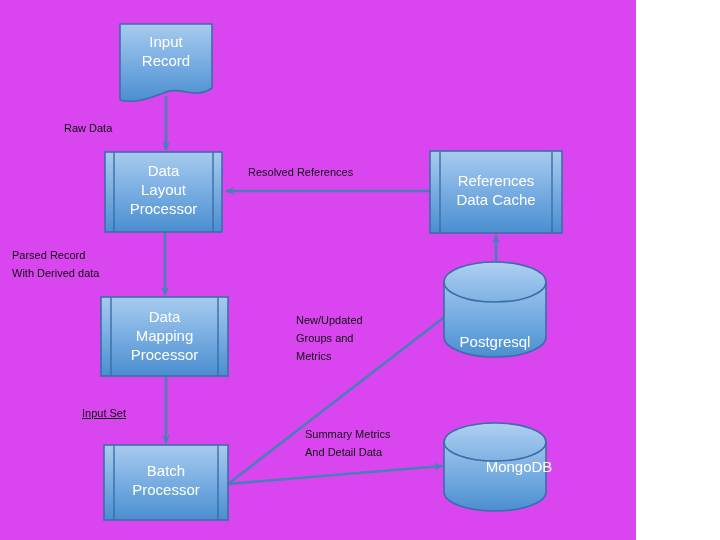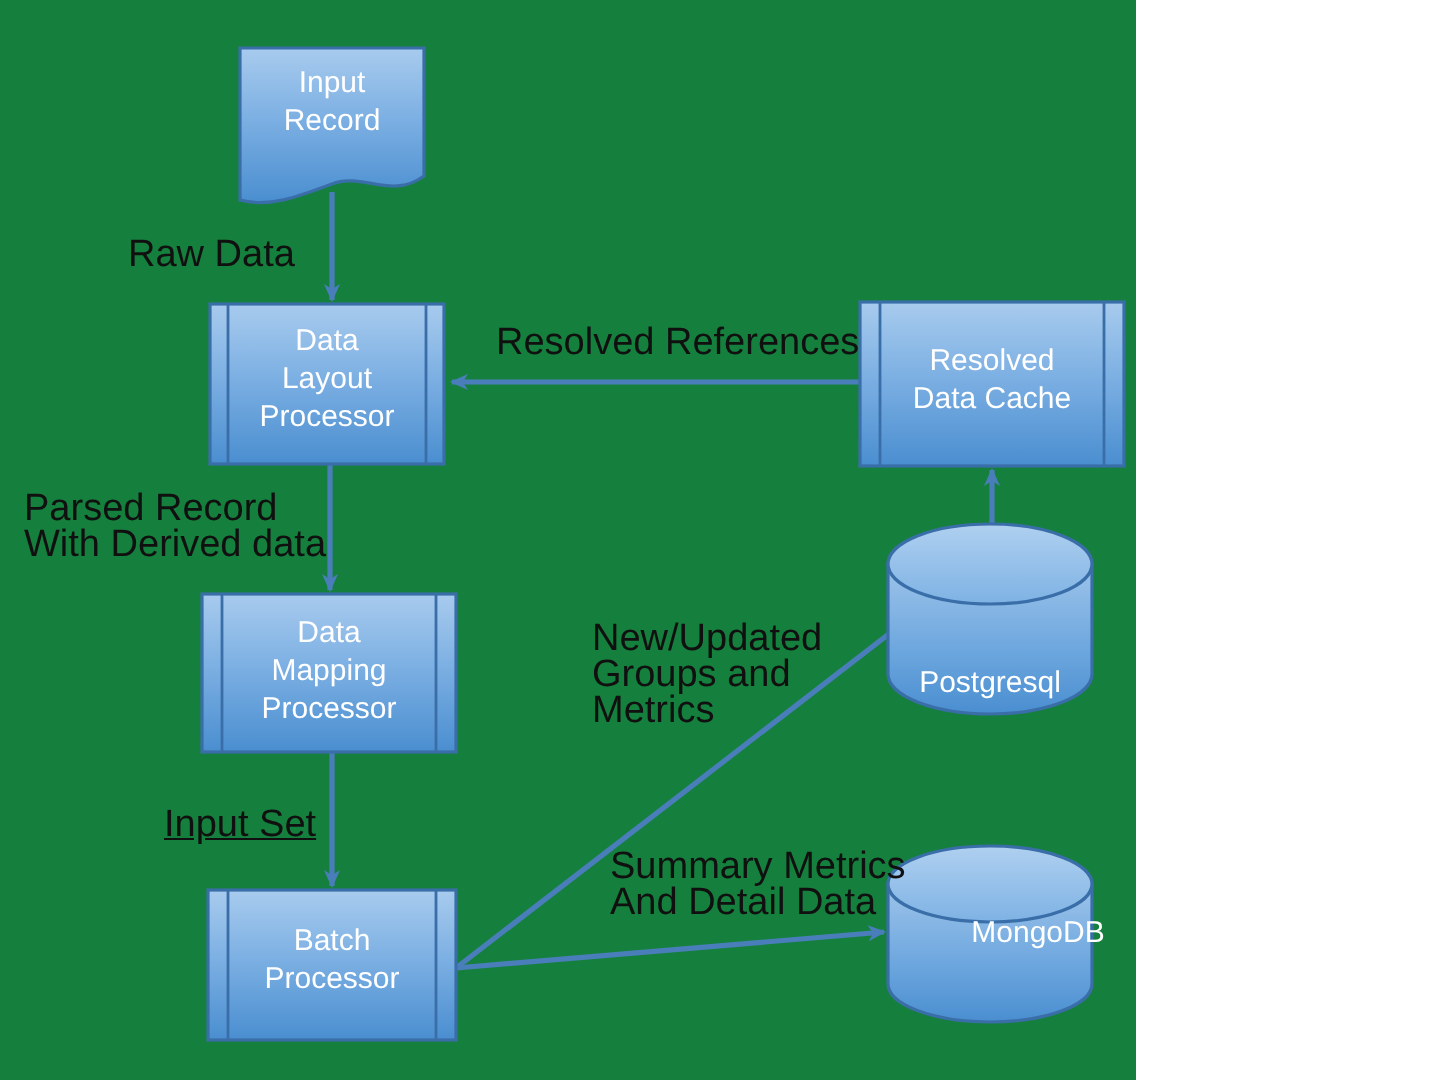--- a/index.html
+++ b/index.html
@@ -6,23 +6,23 @@
   html, body {
     margin: 0;
     padding: 0;
     background: #ffffff;
   }
   body {
     font-family: "Liberation Sans", sans-serif;
   }
   #canvas {
     position: relative;
-    width: 568px;
+    width: 636px;
     height: 540px;
-    background: #15803d;
+    background: #d946ef;
     overflow: hidden;
   }
   #diagram-svg {
     position: absolute;
     left: 0;
     top: 0;
     width: 720px;
     height: 540px;
   }
   .node-label {
@@ -32,21 +32,21 @@
     font-size: 15px;
     line-height: 19px;
     text-align: center;
     white-space: pre-line;
     pointer-events: none;
   }
   .edge-label {
     position: absolute;
     color: #101010;
     font-family: "Liberation Sans", sans-serif;
-    font-size: 19px;
+    font-size: 11px;
     line-height: 18px;
     white-space: pre-line;
   }
 </style>
 </head>
 <body>
 
 <div id="canvas">
 
   <svg id="diagram-svg" viewBox="0 0 720 540">
@@ -128,21 +128,21 @@
     </g>
   </svg>
 
   <div class="node-label" style="left:120px; top:32px; width:92px;">Input
 Record</div>
 
   <div class="node-label" style="left:114px; top:161px; width:99px;">Data
 Layout
 Processor</div>
 
-  <div class="node-label" style="left:440px; top:171px; width:112px;">Resolved
+  <div class="node-label" style="left:440px; top:171px; width:112px;">References
 Data Cache</div>
 
   <div class="node-label" style="left:111px; top:307px; width:107px;">Data
 Mapping
 Processor</div>
 
   <div class="node-label" style="left:444px; top:300px; width:102px;margin-top:32px;">Postgresql</div>
 
   <div class="node-label" style="left:114px; top:461px; width:104px;">Batch
 Processor</div>

